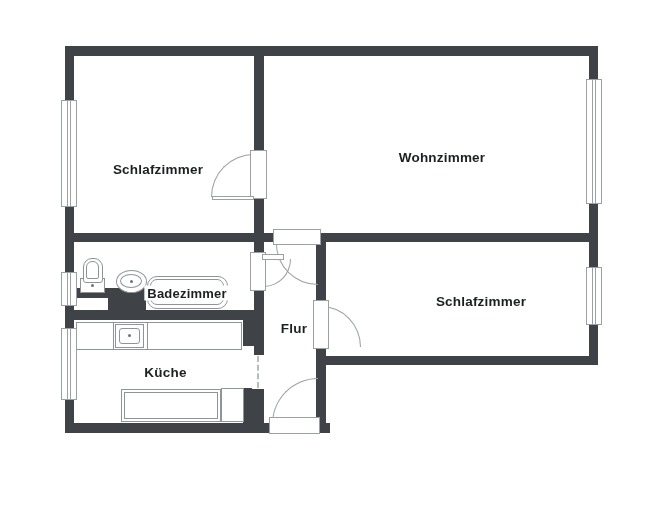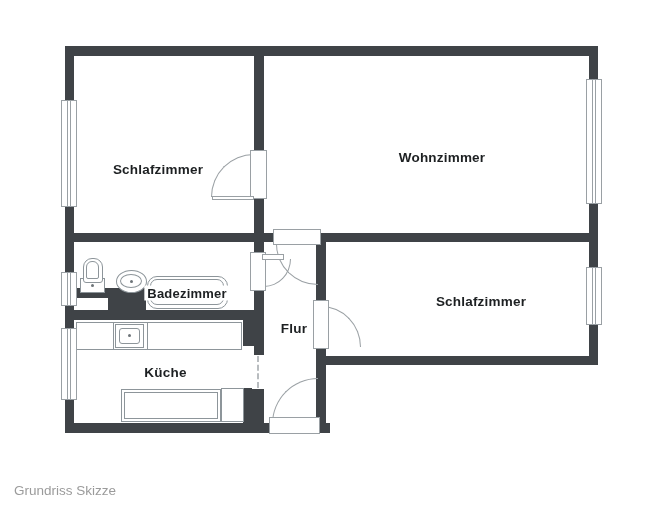--- a/index.html
+++ b/index.html
@@ -123,15 +123,14 @@
   </div>
   <div class="fix" style="left:221px;top:388px;width:23px;height:34px;border-width:1px;"></div>
 
   <div class="room-label" style="left:158px;top:169px;">Schlafzimmer</div>
   <div class="room-label" style="left:442px;top:157px;">Wohnzimmer</div>
   <div class="room-label boxed" style="left:187px;top:293px;text-align:right;">Badezimmer</div>
   <div class="room-label" style="left:294px;top:320px;margin-top:8px;">Flur</div>
   <div class="room-label" style="left:481px;top:301px;">Schlafzimmer</div>
   <div class="room-label" style="left:154px;top:372px;padding-left:23px;">Küche</div>
 
-  <div class="caption" style="left:14px;top:483px;">Grundriss Skizze</div>
 
 </div>
 
 </body></html>

